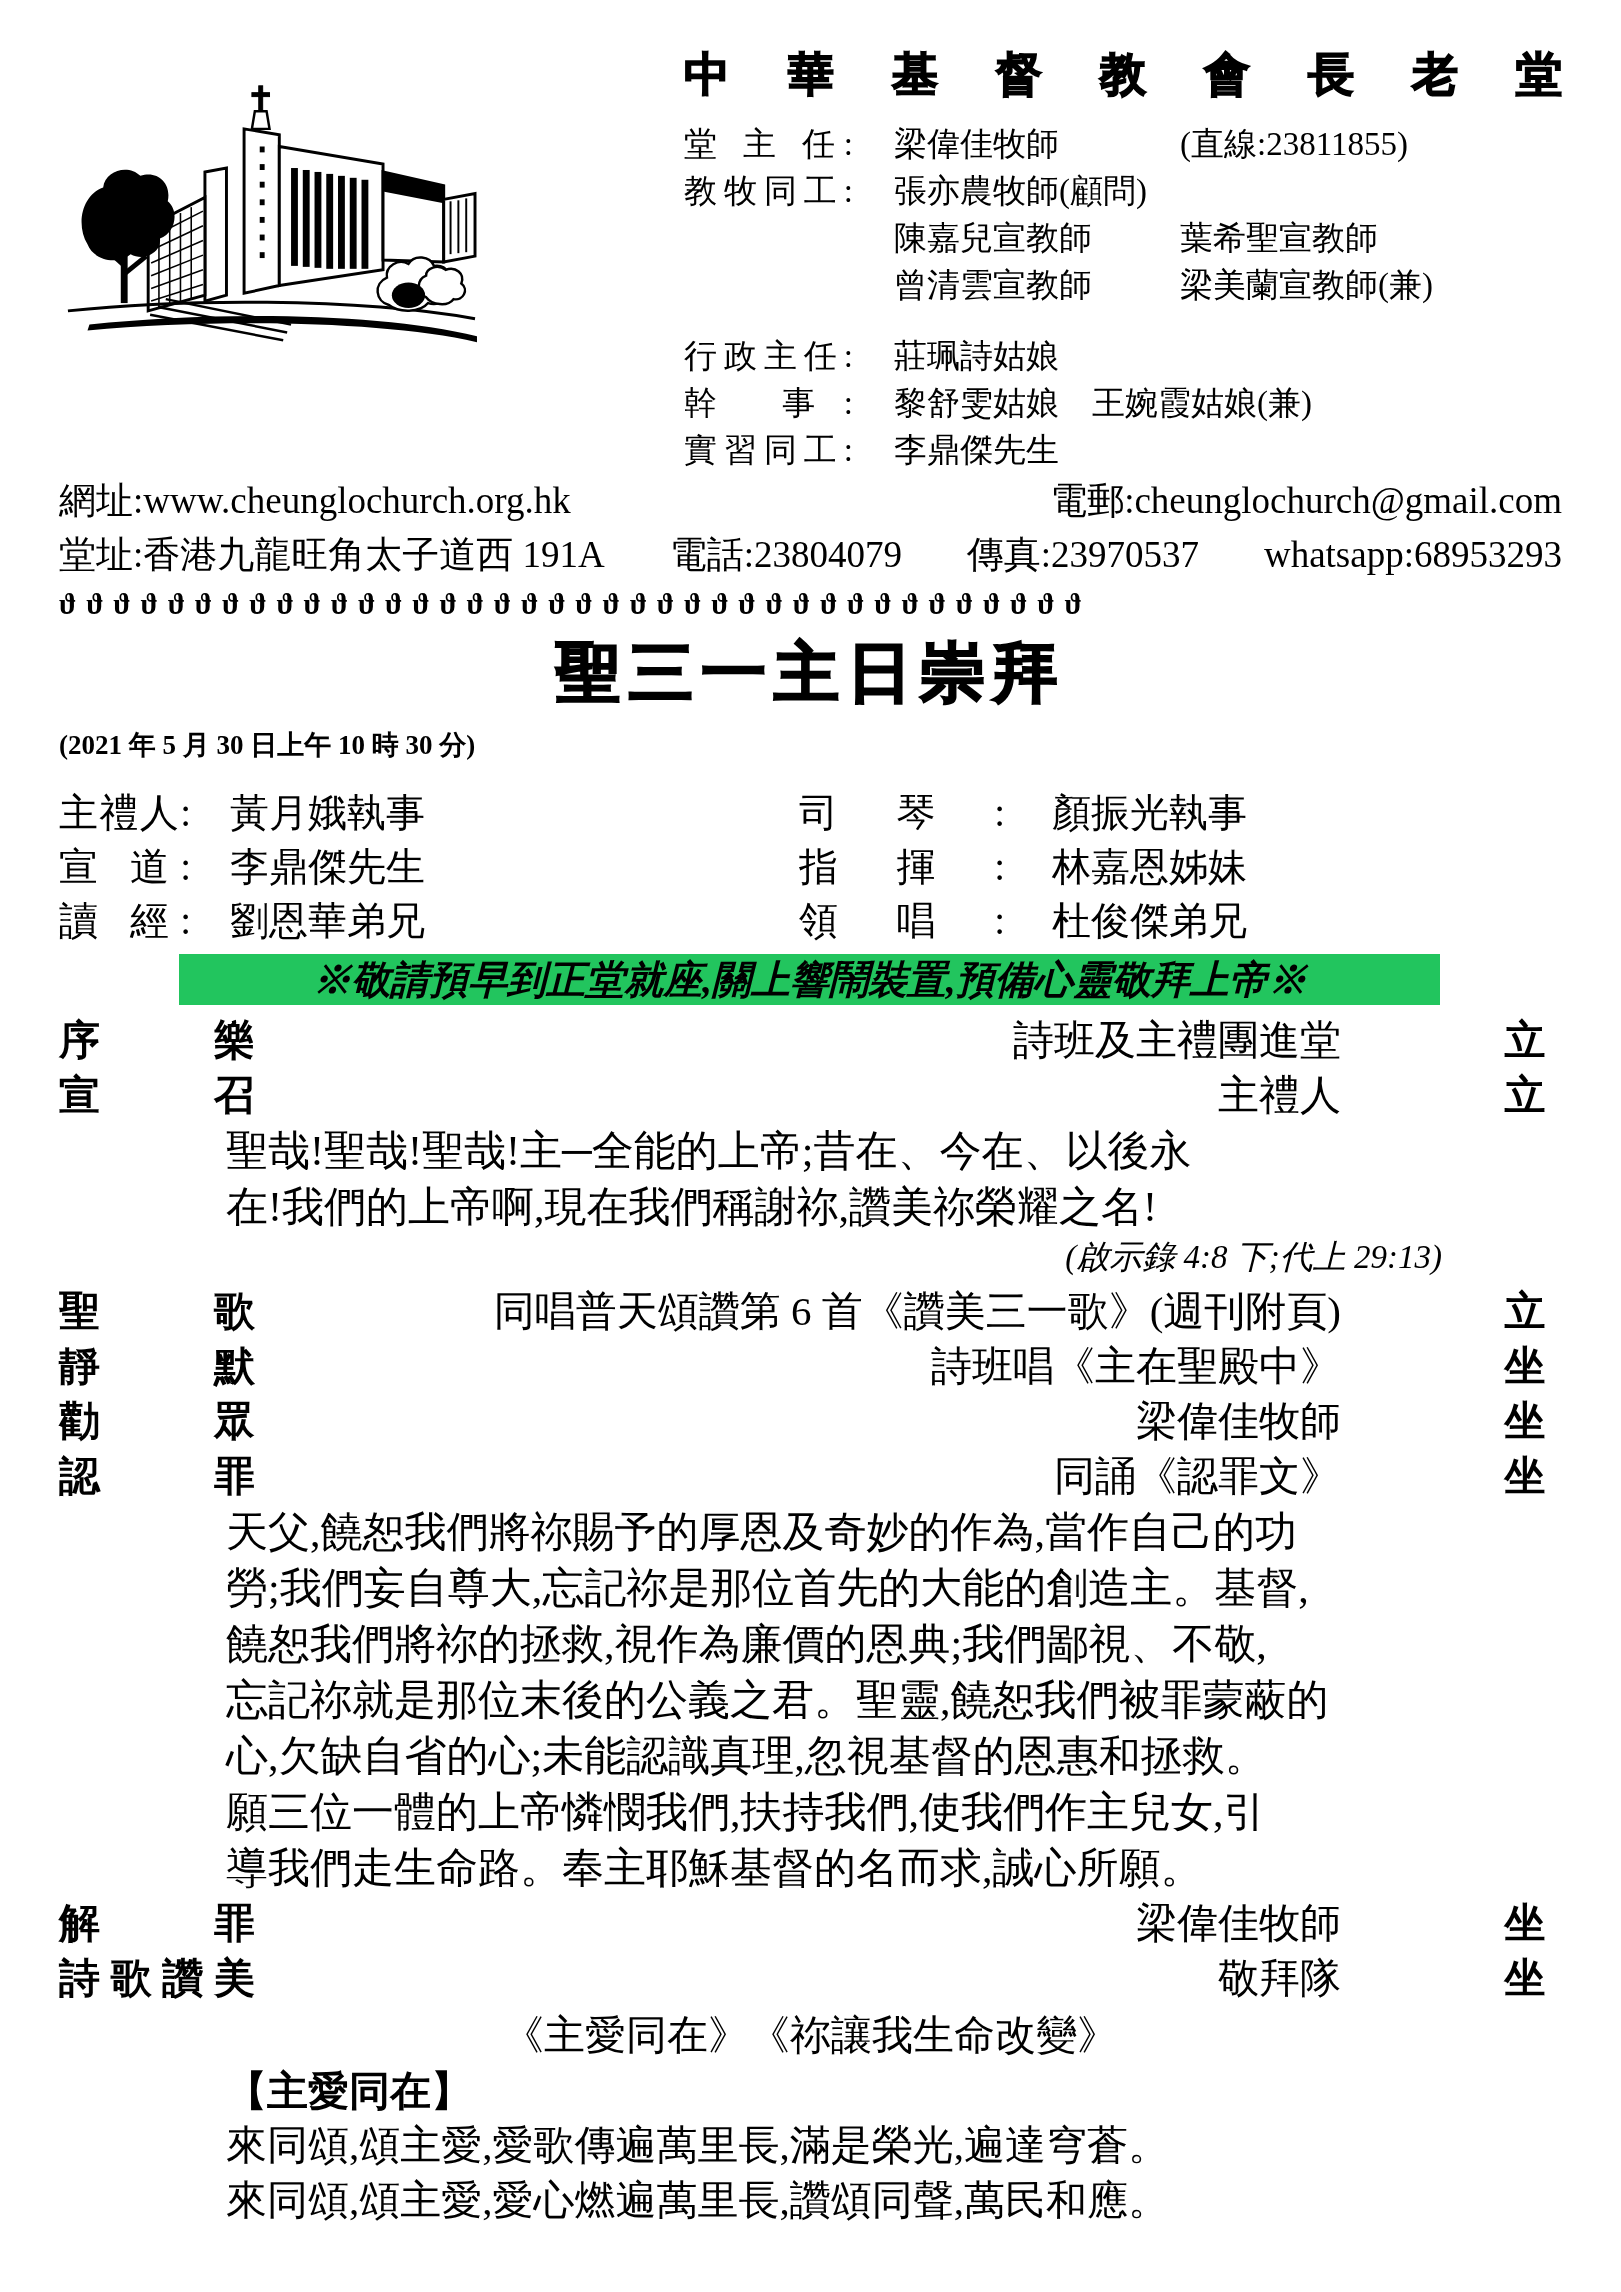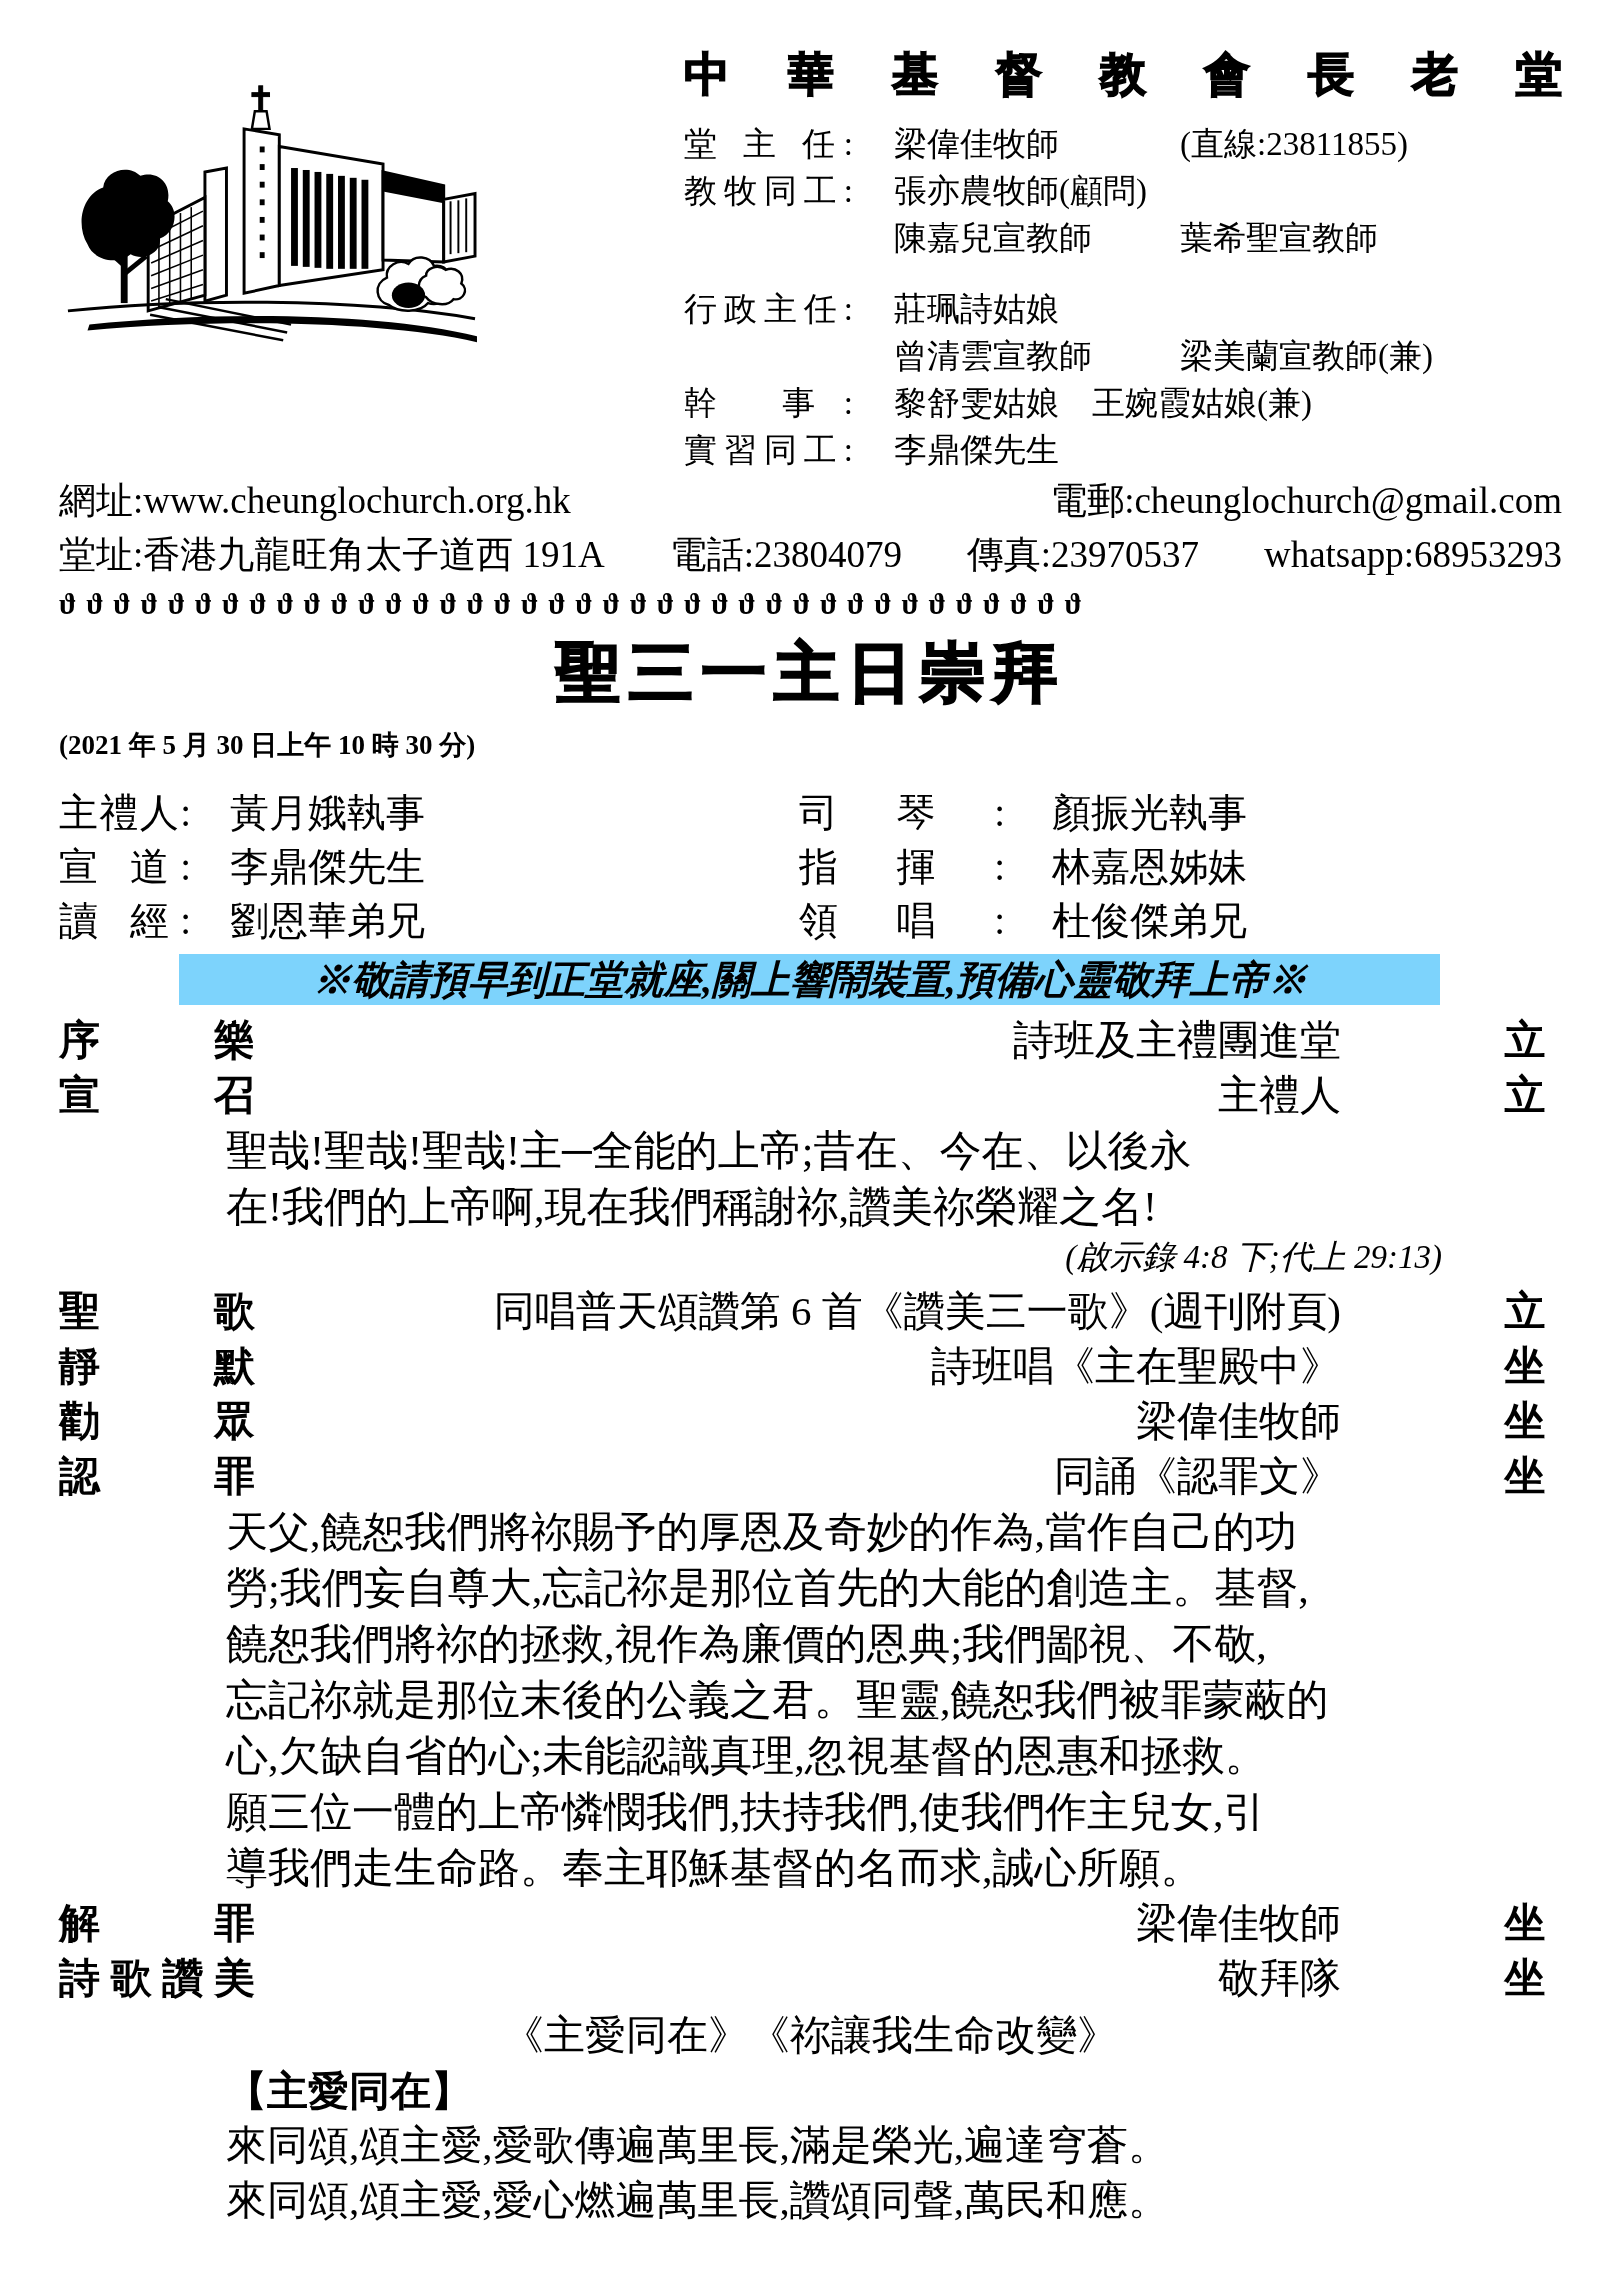--- a/index.html
+++ b/index.html
@@ -50,21 +50,21 @@
   .role-row{display:flex;font-size:39px;line-height:54px;}
   .rleft{display:flex;width:627px;flex:none;}
   .rlabel-l{display:inline-block;width:132px;flex:none;text-align:justify;text-align-last:justify;}
   .rname-l{margin-left:39px;}
   .rright{display:flex;margin-left:113px;}
   .rlabel-r{display:inline-block;width:206px;flex:none;text-align:justify;text-align-last:justify;}
   .rname-r{margin-left:47px;}
   
   .notice{
     margin:5.9px 122px 7.8px 120px;
-    background:#7dd3fc;
+    background:#22c55e;
     text-align:center;
     font-weight:bold;font-style:italic;
     font-size:39px;line-height:51px;
   }
   
   .order-row{display:flex;align-items:baseline;font-size:41px;line-height:55px;}
   .oname{display:inline-block;width:196px;flex:none;font-weight:bold;text-align:justify;text-align-last:justify;}
   .ocontent{flex:1;text-align:right;padding-right:147px;}
   .oposture{width:74px;flex:none;text-align:center;font-weight:bold;}
   .indent-block{margin-left:167px;width:1223px;font-size:42px;line-height:56px;}
@@ -172,29 +172,29 @@
       <div class="staff-row">
         <span class="slabel">教牧同工:</span>
         <span class="svalue">張亦農牧師(顧問)</span>
         <span class="sextra"></span>
       </div>
       <div class="staff-row">
         <span class="slabel"></span>
         <span class="svalue">陳嘉兒宣教師</span>
         <span class="sextra">葉希聖宣教師</span>
       </div>
+      <div class="staff-row">
+        <span class="slabel"></span>
+        <span class="svalue">曾清雲宣教師</span>
+        <span class="sextra">梁美蘭宣教師(兼)</span>
+      </div>
       <div class="staff-row gap-above">
         <span class="slabel">行政主任:</span>
         <span class="svalue">莊珮詩姑娘</span>
         <span class="sextra"></span>
-      </div>
-      <div class="staff-row">
-        <span class="slabel"></span>
-        <span class="svalue">曾清雲宣教師</span>
-        <span class="sextra">梁美蘭宣教師(兼)</span>
       </div>
       <div class="staff-row">
         <span class="slabel">幹 事:</span>
         <span class="svalue" style="width:auto">黎舒雯姑娘　王婉霞姑娘(兼)</span>
       </div>
       <div class="staff-row">
         <span class="slabel">實習同工:</span>
         <span class="svalue">李鼎傑先生</span>
       </div>
     </div>

